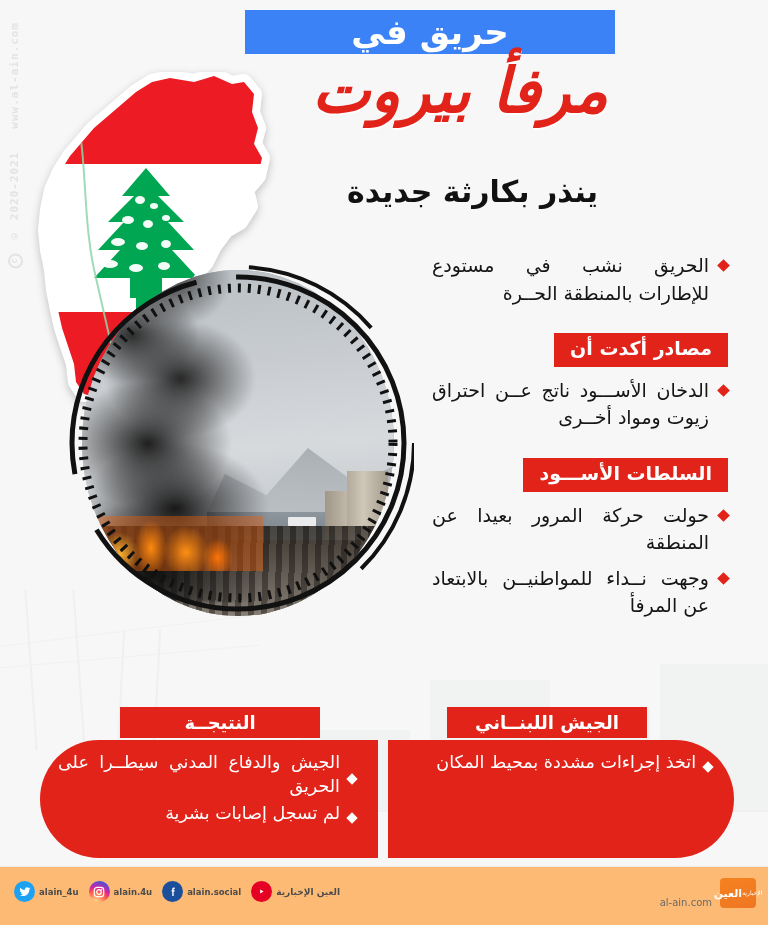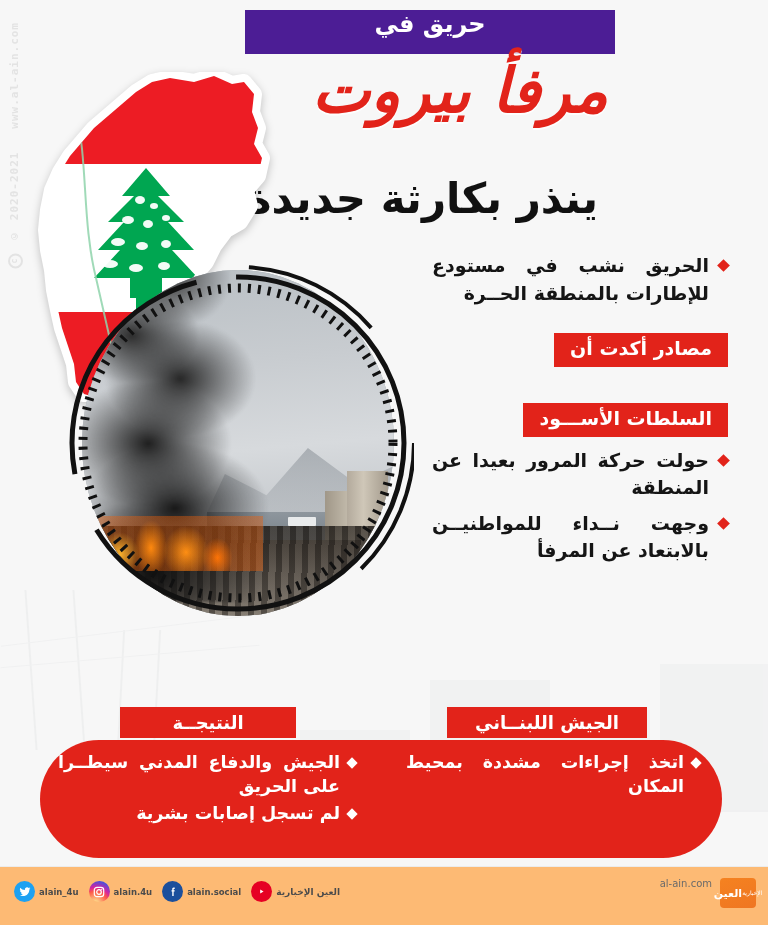--- a/index.html
+++ b/index.html
@@ -42,38 +42,38 @@
   }
   .watermark .ring{
     display:inline-block;border:2px solid #e3e3e3;border-radius:50%;
     width:11px;height:11px;line-height:9px;text-align:center;font-size:8px;
     margin-bottom:4px;
   }
 
   
   .headline-bar{
     position:absolute;left:245px;top:10px;width:370px;height:44px;
-    background:#4c1d95;
+    background:#3b82f6;
     color:#fff;
-    display:flex;justify-content:center;
-    font-size:24px;font-weight:bold;letter-spacing:6px;
+    display:flex;align-items:center;justify-content:center;
+    font-size:34px;font-weight:bold;letter-spacing:6px;
     box-sizing:border-box;
   }
   .title-main{
     position:absolute;right:160px;top:58px;
     color:#e2231a;
     font-size:62px;font-weight:bold;font-style:italic;
     line-height:1.05;
     white-space:nowrap;
     text-shadow:0 2px 0 rgba(255,255,255,.8);
   }
   .title-sub{
     position:absolute;right:170px;top:174px;
     color:#111;
-    font-size:42px;font-weight:bold;
+    font-size:30px;font-weight:bold;
     white-space:nowrap;
   }
 
   
   .map-wrap{
     position:absolute;left:18px;top:72px;width:270px;height:330px;
     filter:drop-shadow(0 3px 4px rgba(0,0,0,.22));
   }
   .map-wrap svg{display:block;width:100%;height:100%;}
 
@@ -164,54 +164,54 @@
     justify-content:flex-start;
     gap:10px;margin-bottom:8px;
   }
   .dia{
     flex:0 0 auto;width:9px;height:9px;background:#e2231a;
     transform:rotate(45deg);margin-top:9px;
   }
   .dia-w{background:#fff;}
   .btxt{
     flex:1 1 auto;
-    font-size:19px;font-weight:bold;color:#151515;
+    font-size:19px;font-weight:normal;color:#151515;
     line-height:1.45;text-align:justify;text-align-last:right;
   }
   .sec-block{margin-bottom:26px;}
 
   
   .panel{
     position:absolute;top:740px;height:118px;background:#e2231a;
     box-sizing:border-box;
     direction:rtl;
   }
   .panel-left{
     left:40px;width:338px;
     border-radius:60px 0 0 60px;
   }
   .panel-right{
-    left:376px;width:346px;
+    left:388px;width:346px;
     border-radius:0 60px 60px 0;
     padding-left:12px;
   }
   .panel-inner{
     padding:11px 22px 0 18px;
   }
   .panel .btxt{color:#fff;font-size:17.5px;line-height:1.35;}
-  .panel .bullet-row{gap:8px;margin-bottom:4px;}
+  .panel .bullet-row{gap:8px;margin-bottom:4px;align-items:center;}
   .panel .dia{width:8px;height:8px;margin-top:8px;}
   .panel-tag{
     position:absolute;top:707px;height:31px;
     background:#e2231a;color:#fff;
     display:flex;align-items:center;justify-content:center;
     font-size:18px;font-weight:bold;
     box-sizing:border-box;padding:0 14px;
   }
-  .tag-left{left:120px;width:176px;}
+  .tag-left{left:120px;width:200px;}
   .tag-right{left:447px;width:200px;}
 
   
   .footer{
     position:absolute;left:0;bottom:0;width:768px;height:58px;
     background:#fdba74;
     border-top:1px solid #ececec;
   }
   .socials{
     position:absolute;left:14px;top:14px;
@@ -225,21 +225,21 @@
     font-family:"DejaVu Sans","Liberation Sans",sans-serif;
   }
   .ico-tw{background:#1da1f2;}
   .ico-ig{background:radial-gradient(circle at 30% 107%,#fdf497 0%,#fd5949 45%,#d6249f 60%,#285aeb 90%);}
   .ico-fb{background:#1b4f9c;}
   .ico-yt{background:#e60023;}
   .soc .lbl{font-size:8.5px;color:#4b4b4b;font-weight:bold;}
   .soc .lbl-ar{font-size:9px;color:#4b4b4b;font-weight:bold;direction:rtl;}
   .brand{
     position:absolute;right:12px;top:11px;
-    display:flex;align-items:flex-start;gap:8px;direction:ltr;
+    display:flex;align-items:flex-end;gap:8px;direction:ltr;
   }
   .brand .url{font-size:10px;color:#6a6a6a;}
   .brand .logo{
     width:36px;height:30px;border-radius:4px;
     background:linear-gradient(160deg,#f58220,#ef7622);
     color:#fff;display:flex;flex-direction:row;
     align-items:center;justify-content:center;line-height:1;
   }
   .brand .logo .l1{font-size:11px;font-weight:bold;}
   .brand .logo .l2{font-size:6px;}
@@ -350,20 +350,24 @@
 
     <div class="sec-block">
       <div class="bullet-row">
         <span class="dia"></span>
         <span class="btxt">الحريق نشب في مستودع للإطارات بالمنطقة الحــرة</span>
       </div>
     </div>
 
     <div class="sec-block">
       <div class="sec-label">مصادر أكدت أن</div>
+      <div class="bullet-row">
+        <span class="dia"></span>
+        <span class="btxt">الدخان الأســـود ناتج عــن احتراق زيوت ومواد أخــرى</span>
+      </div>
     </div>
 
     <div class="sec-block">
       <div class="sec-label">السلطات الأســـود</div>
       <div class="bullet-row">
         <span class="dia"></span>
         <span class="btxt">حولت حركة المرور بعيدا عن المنطقة</span>
       </div>
       <div class="bullet-row">
         <span class="dia"></span>

